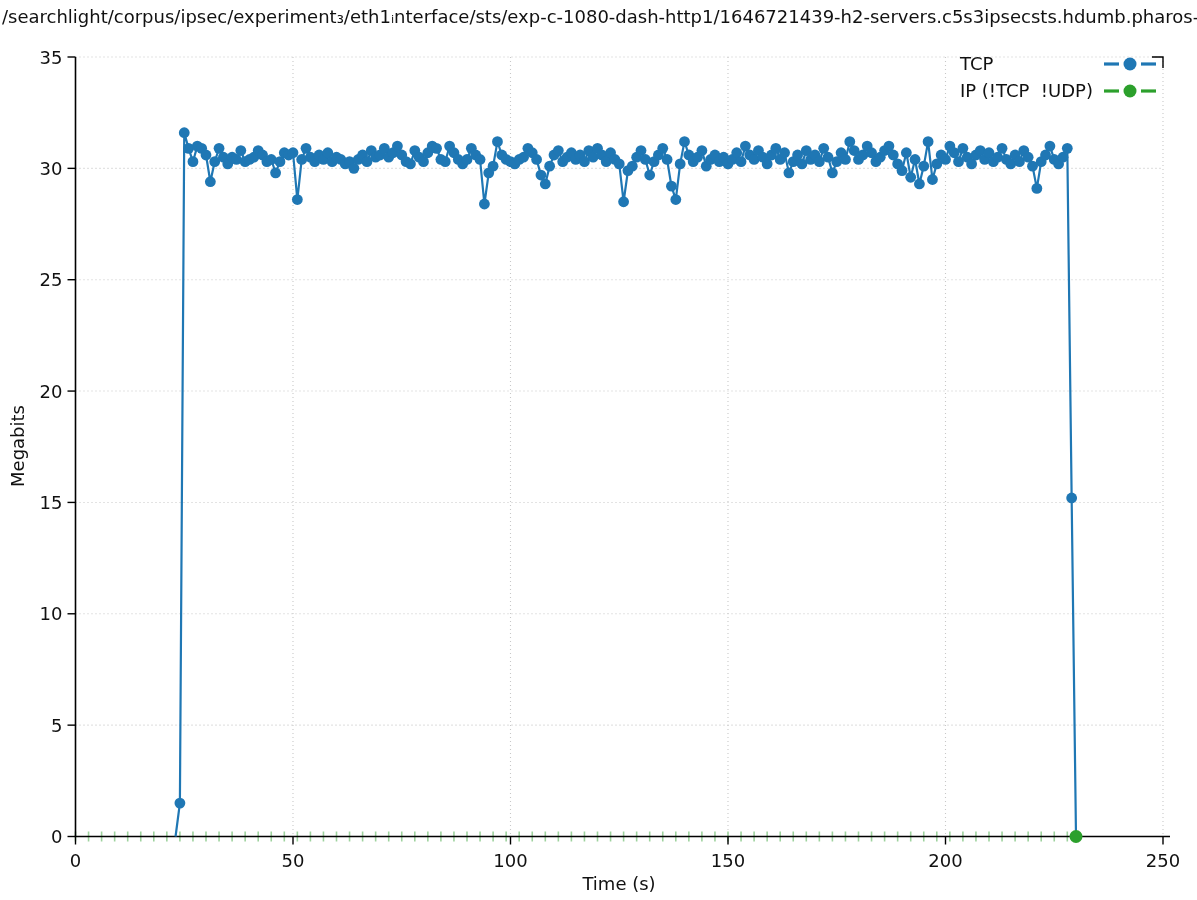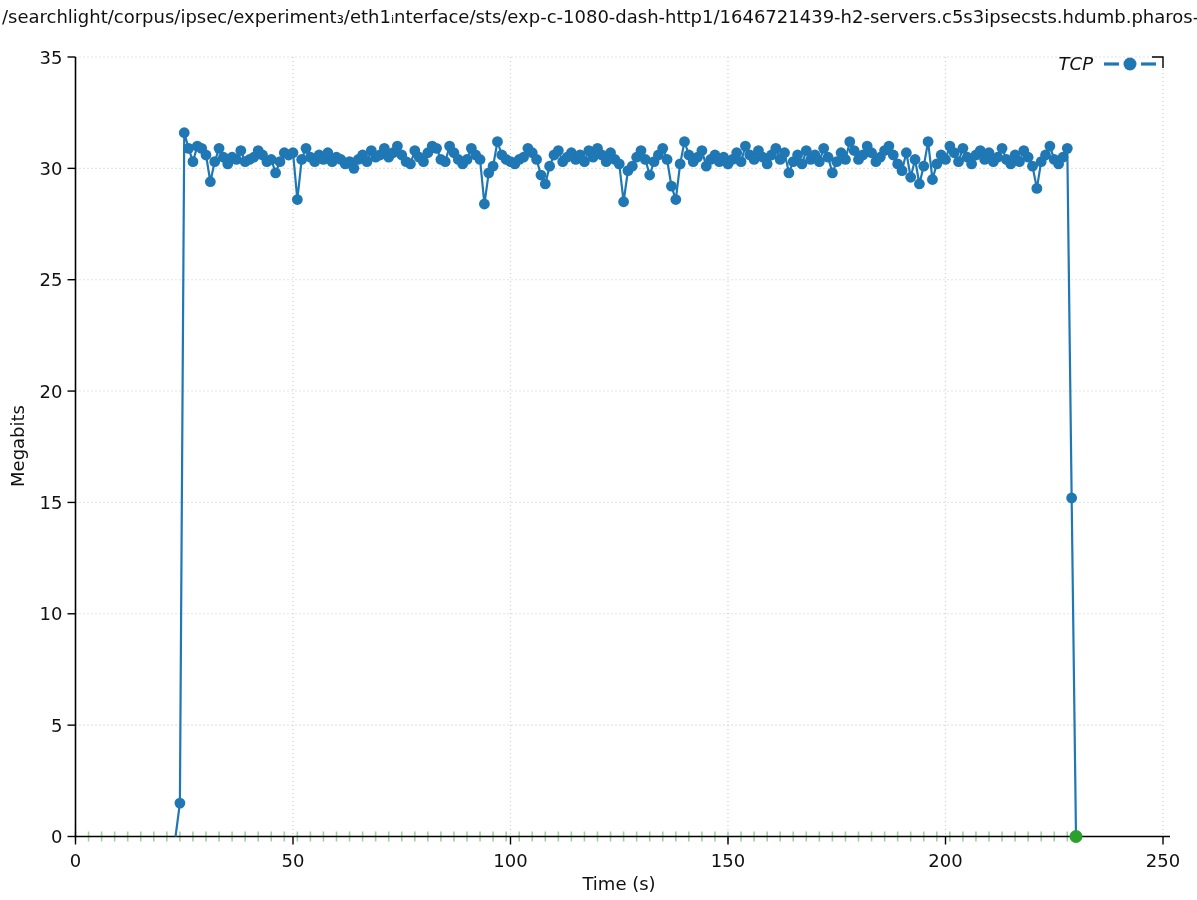--- a/index.html
+++ b/index.html
@@ -5,21 +5,21 @@
   html,body{margin:0;padding:0;background:#fff;width:1197px;height:900px;overflow:hidden;}
   .figure{position:relative;width:1197px;height:900px;background:#fff;
           font-family:"DejaVu Sans",sans-serif;color:#111;}
   .title{position:absolute;left:2px;top:6px;font-size:18px;white-space:nowrap;color:#111;}
   .ylabel{position:absolute;left:17px;top:446px;transform:translate(-50%,-50%) rotate(-90deg);
           font-size:18px;white-space:nowrap;}
   .xlabel{position:absolute;left:619px;top:873px;transform:translateX(-50%);font-size:18px;}
   #plot{position:absolute;left:0;top:0;}
   #plot text{font-family:"DejaVu Sans",sans-serif;font-size:18px;fill:#111;}
   .legend{position:absolute;top:50px;right:40px;}
-  .legend-row{display:flex;align-items:center;justify-content:space-between;height:27px;font-style:italic;}
+  .legend-row{display:flex;align-items:center;justify-content:space-between;height:27px;}
   .legend-label{font-size:18px;white-space:pre;margin-right:10px;}
   .legend-sample{display:block;}
 </style>
 </head>
 <body>
 
 <div class="figure">
   <div class="title">/searchlight/corpus/ipsec/experiment₃/eth1ᵢnterface/sts/exp-c-1080-dash-http1/1646721439-h2-servers.c5s3ipsecsts.hdumb.pharos-exp-c-1080-dash</div>
   <div class="ylabel">Megabits</div>
   <div class="xlabel">Time (s)</div>
@@ -355,14 +355,22 @@
     </svg>
   <div class="legend">
     <div class="legend-row">
       <span class="legend-label">TCP</span>
       <svg class="legend-sample" width="54" height="16">
         <line x1="1" y1="8" x2="16" y2="8" stroke-width="3.2" stroke="#1f77b4"></line>
         <line x1="38" y1="8" x2="53" y2="8" stroke-width="3.2" stroke="#1f77b4"></line>
         <circle cx="27" cy="8" r="6.5" fill="#1f77b4"></circle>
       </svg>
     </div>
+    <div class="legend-row">
+      <span class="legend-label">IP (!TCP  !UDP)</span>
+      <svg class="legend-sample" width="54" height="16">
+        <line x1="1" y1="8" x2="16" y2="8" stroke-width="3.2" stroke="#2ca02c"></line>
+        <line x1="38" y1="8" x2="53" y2="8" stroke-width="3.2" stroke="#2ca02c"></line>
+        <circle cx="27" cy="8" r="6.5" fill="#2ca02c"></circle>
+      </svg>
+    </div>
   </div>
 </div>
 
 </body></html>

